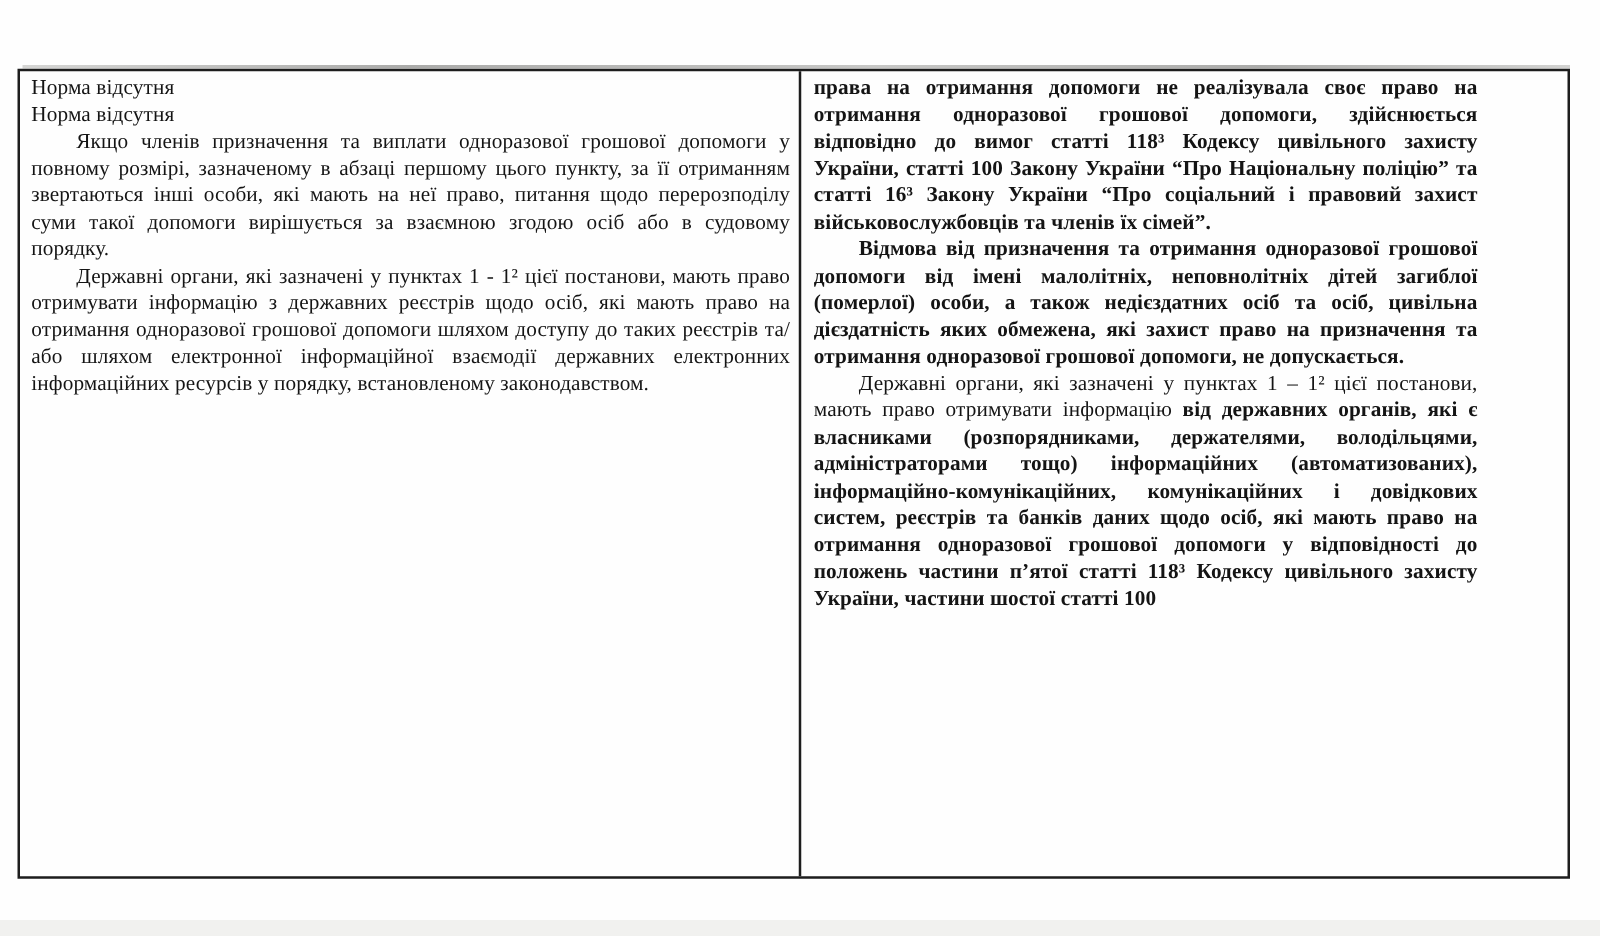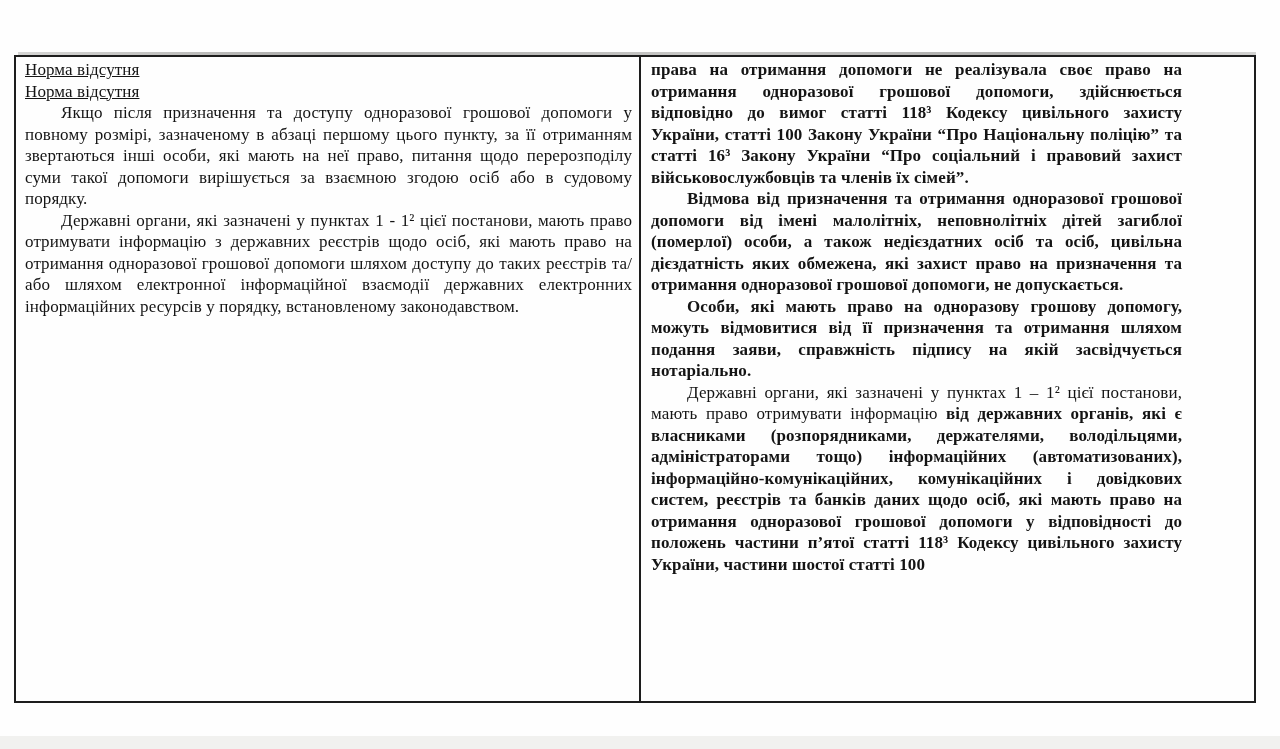--- a/index.html
+++ b/index.html
@@ -62,21 +62,21 @@
   }
   p.para {
     margin: 0;
     font-size: 17px;
     line-height: 21.5px;
     text-align: justify;
     letter-spacing: 0.1px;
   }
   .indent { text-indent: 36px; }
   .bold, .b { font-weight: 700; }
-  .single-line { text-align: left; text-decoration: underline; }
+  .single-line { text-align: left; }
 
   
   .lp1 { margin-top: 148px; }
   .lp2 { margin-top: 105px; }
   .lp3 { margin-top: 61px; }
   .lp4 { margin-top: 15px; }
 
   .rp1 { margin-top: 0; }
   .rp2 { margin-top: 18px; }
   .rp3 { margin-top: 21px; }
@@ -88,28 +88,27 @@
 
 <div class="page">
 
   <div class="scan-smear-top"></div>
 
   <div class="comparison-table">
 
     <div class="col col-left">
       <p class="para single-line lp1">Норма відсутня</p>
       <p class="para single-line lp2">Норма відсутня</p>
-      <p class="para indent lp3">Якщо після призначення та доступу одноразової грошової допомоги у повному розмірі, зазначеному в абзаці першому цього пункту, за її отриманням звертаються інші особи, які мають на неї право, питання щодо перерозподілу суми такої допомоги вирішується за взаємною згодою осіб або в судовому порядку.</p>
+      <p class="para indent lp3">Якщо членів призначення та виплати одноразової грошової допомоги у повному розмірі, зазначеному в абзаці першому цього пункту, за її отриманням звертаються інші особи, які мають на неї право, питання щодо перерозподілу суми такої допомоги вирішується за взаємною згодою осіб або в судовому порядку.</p>
       <p class="para indent lp4">Державні органи, які зазначені у пунктах 1 - 1² цієї постанови, мають право отримувати інформацію з державних реєстрів щодо осіб, які мають право на отримання одноразової грошової допомоги шляхом доступу до таких реєстрів та/або шляхом електронної інформаційної взаємодії державних електронних інформаційних ресурсів у порядку, встановленому законодавством.</p>
     </div>
 
     <div class="col col-right">
       <p class="para bold rp1">права на отримання допомоги не реалізувала своє право на отримання одноразової грошової допомоги, здійснюється відповідно до вимог статті 118³ Кодексу цивільного захисту України, статті 100 Закону України “Про Національну поліцію” та статті 16³ Закону України “Про соціальний і правовий захист військовослужбовців та членів їх сімей”.</p>
       <p class="para bold indent rp2">Відмова від призначення та отримання одноразової грошової допомоги від імені малолітніх, неповнолітніх дітей загиблої (померлої) особи, а також недієздатних осіб та осіб, цивільна дієздатність яких обмежена, які захист право на призначення та отримання одноразової грошової допомоги, не допускається.</p>
-      <p class="para bold indent rp3">Особи, які мають право на одноразову грошову допомогу, можуть відмовитися від її призначення та отримання шляхом подання заяви, справжність підпису на якій засвідчується нотаріально.</p>
       <p class="para indent rp5"><span>Державні органи, які зазначені у пунктах 1 – 1² цієї постанови, мають право отримувати інформацію </span><span class="b">від державних органів, які є власниками (розпорядниками, держателями, володільцями, адміністраторами тощо) інформаційних (автоматизованих), інформаційно-комунікаційних, комунікаційних і довідкових систем, реєстрів та банків даних щодо осіб, які мають право на отримання одноразової грошової допомоги у відповідності до положень частини п’ятої статті 118³ Кодексу цивільного захисту України, частини шостої статті 100</span></p>
     </div>
 
   </div>
 
   <div class="scan-smear-bottom"></div>
 
 </div>
 
 </body></html>

